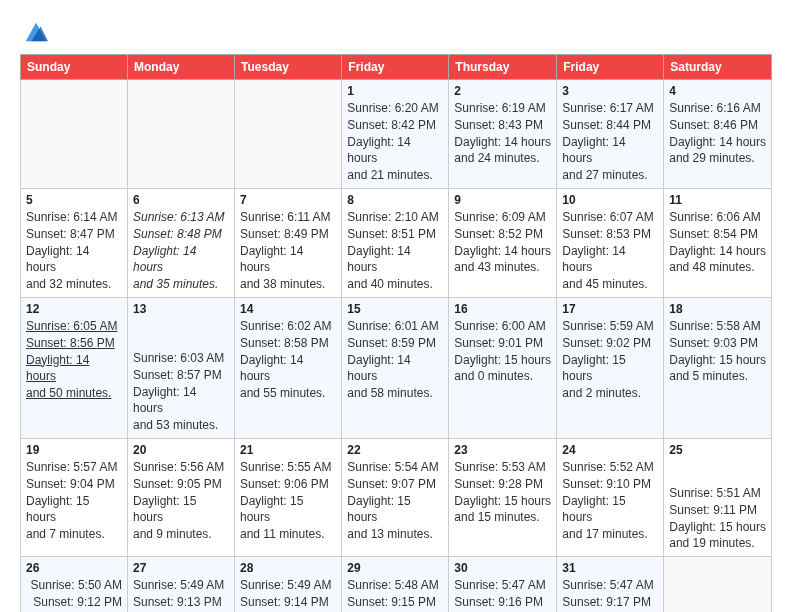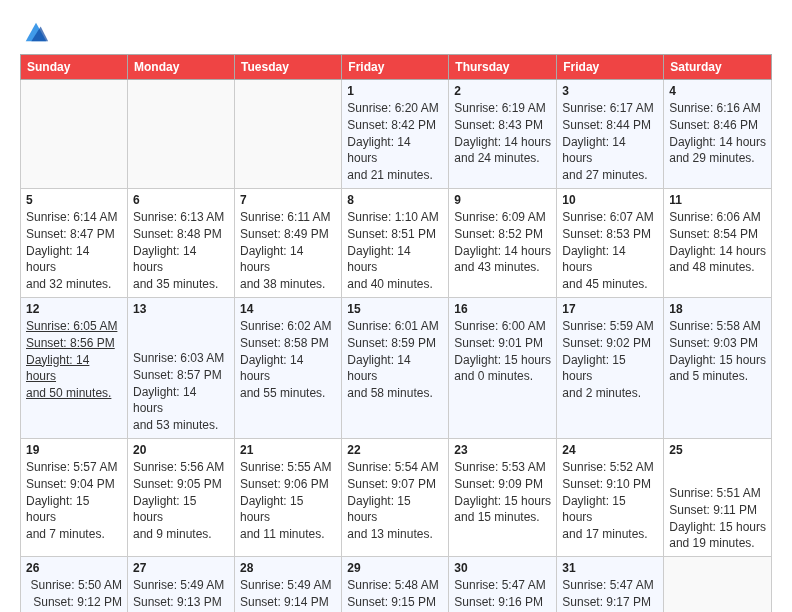--- a/index.html
+++ b/index.html
@@ -168,35 +168,35 @@
         <tr>
           <td>
             <span class="day-number">5</span>
             <div class="cell-content" style="white-space: pre-line;">Sunrise: 6:14 AM
 Sunset: 8:47 PM
 Daylight: 14 hours
 and 32 minutes.</div>
           </td>
           <td>
             <span class="day-number">6</span>
-            <div class="cell-content" style="white-space: pre-line;">Sunrise: 6:13 AM
+            <div class="cell-content" style="white-space: pre-line; font-style: italic;">Sunrise: 6:13 AM
 Sunset: 8:48 PM
 Daylight: 14 hours
 and 35 minutes.</div>
           </td>
           <td>
             <span class="day-number">7</span>
             <div class="cell-content" style="white-space: pre-line;">Sunrise: 6:11 AM
 Sunset: 8:49 PM
 Daylight: 14 hours
 and 38 minutes.</div>
           </td>
           <td>
             <span class="day-number">8</span>
-            <div class="cell-content" style="white-space: pre-line;">Sunrise: 1:10 AM
+            <div class="cell-content" style="white-space: pre-line;">Sunrise: 2:10 AM
 Sunset: 8:51 PM
 Daylight: 14 hours
 and 40 minutes.</div>
           </td>
           <td>
             <span class="day-number">9</span>
             <div class="cell-content" style="white-space: pre-line;">Sunrise: 6:09 AM
 Sunset: 8:52 PM
 Daylight: 14 hours
 and 43 minutes.</div>
@@ -292,21 +292,21 @@
           <td>
             <span class="day-number">22</span>
             <div class="cell-content" style="white-space: pre-line;">Sunrise: 5:54 AM
 Sunset: 9:07 PM
 Daylight: 15 hours
 and 13 minutes.</div>
           </td>
           <td>
             <span class="day-number">23</span>
             <div class="cell-content" style="white-space: pre-line;">Sunrise: 5:53 AM
-Sunset: 9:09 PM
+Sunset: 9:28 PM
 Daylight: 15 hours
 and 15 minutes.</div>
           </td>
           <td>
             <span class="day-number">24</span>
             <div class="cell-content" style="white-space: pre-line;">Sunrise: 5:52 AM
 Sunset: 9:10 PM
 Daylight: 15 hours
 and 17 minutes.</div>
           </td>

